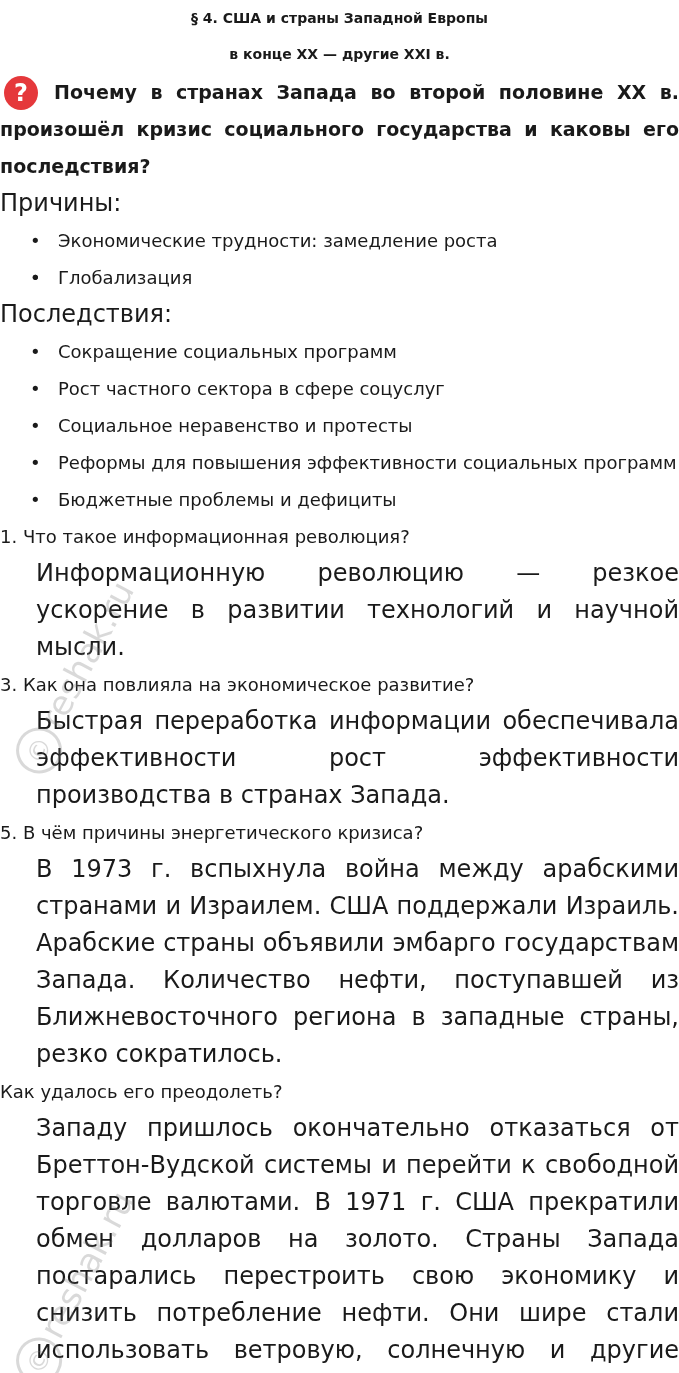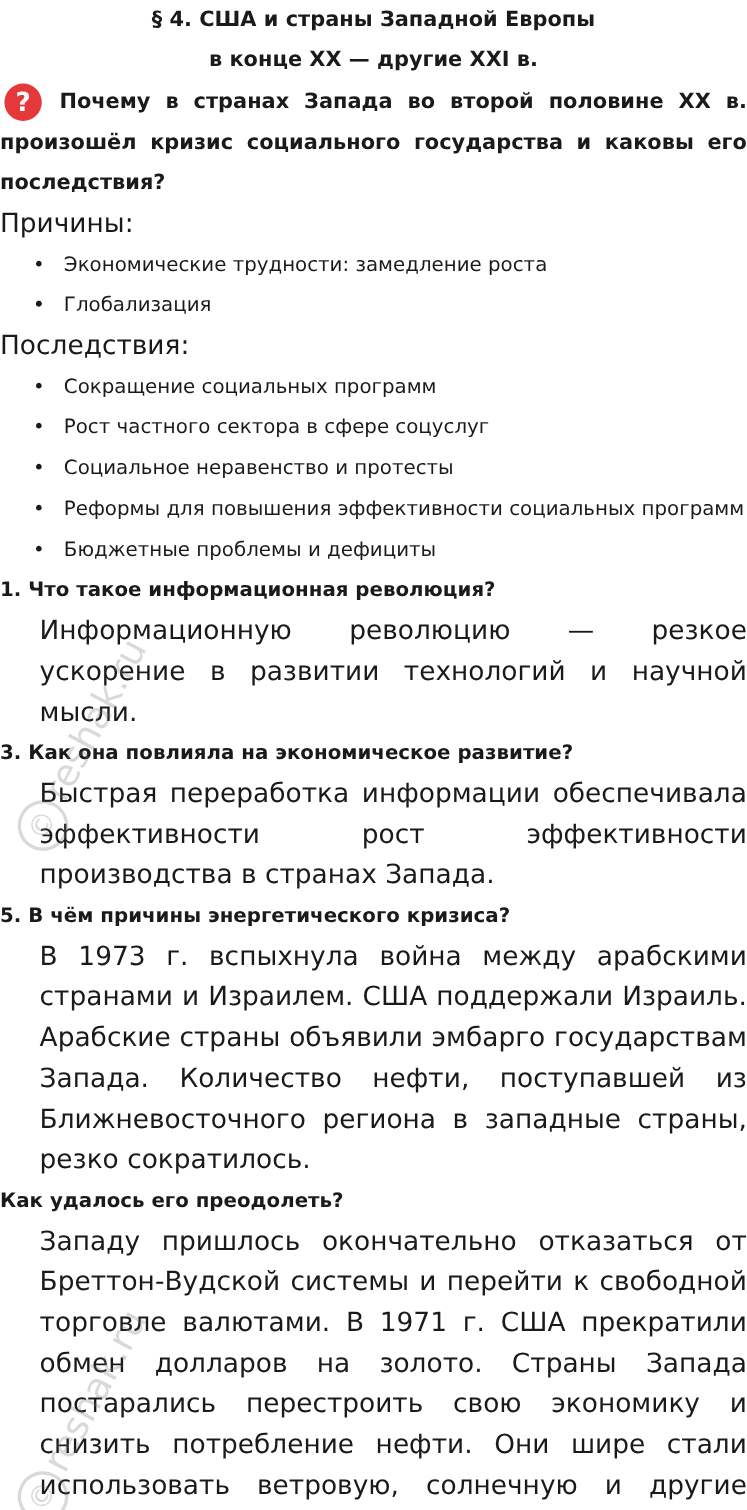--- a/index.html
+++ b/index.html
@@ -1,21 +1,21 @@
 <!DOCTYPE html>
 <html><head>
 <meta charset="utf-8">
 <style>
   html, body { margin: 0; padding: 0; background: #ffffff; }
   body {
     width: 679px; height: 1373px; overflow: hidden; position: relative;
     font-family: "DejaVu Sans", sans-serif; color: #1a1a1a;
   }
   .title {
-    text-align: center; font-weight: bold; font-size: 19px;
+    text-align: center; font-weight: bold; font-size: 14px;
     line-height: 36px; margin: 0; padding-top: 0px;
   }
   .title .l1 { display: block; height: 36px; line-height: 36px; }
   .title .l2 { display: block; height: 36px; line-height: 36px; }
   .question {
     position: relative; font-weight: bold; font-size: 19px;
     line-height: 37px; margin: 2px 0 0 0;
   }
   .question .qicon {
     position: absolute; left: 4px; top: 2px; width: 34px; height: 34px;
@@ -29,21 +29,21 @@
   .text { font-size: 24px; line-height: 37px; margin: 0; }
   .justify { text-align: justify; margin-left: 36px; }
   ul.list { list-style: none; margin: 0; padding: 0; }
   ul.list li {
     position: relative; font-size: 18px; line-height: 37px; padding-left: 58px;
   }
   ul.list li .bullet {
     position: absolute; left: 30px; top: 0; font-size: 18px;
   }
   h3.q {
-    font-weight: bold; font-size: 18px; line-height: 37px; margin: 0;
+    font-weight: normal; font-size: 18px; line-height: 37px; margin: 0;
   }
   .watermark {
     position: absolute; color: rgba(120,120,120,0.28); font-size: 34px;
     font-family: "DejaVu Sans", sans-serif; transform: rotate(-62deg);
     transform-origin: left top; pointer-events: none; white-space: nowrap;
   }
   .wm-circle {
     display: inline-block; width: 40px; height: 40px; border: 3px solid rgba(120,120,120,0.28);
     border-radius: 50%; text-align: center; line-height: 40px; font-size: 26px; margin-right: 4px;
   }

